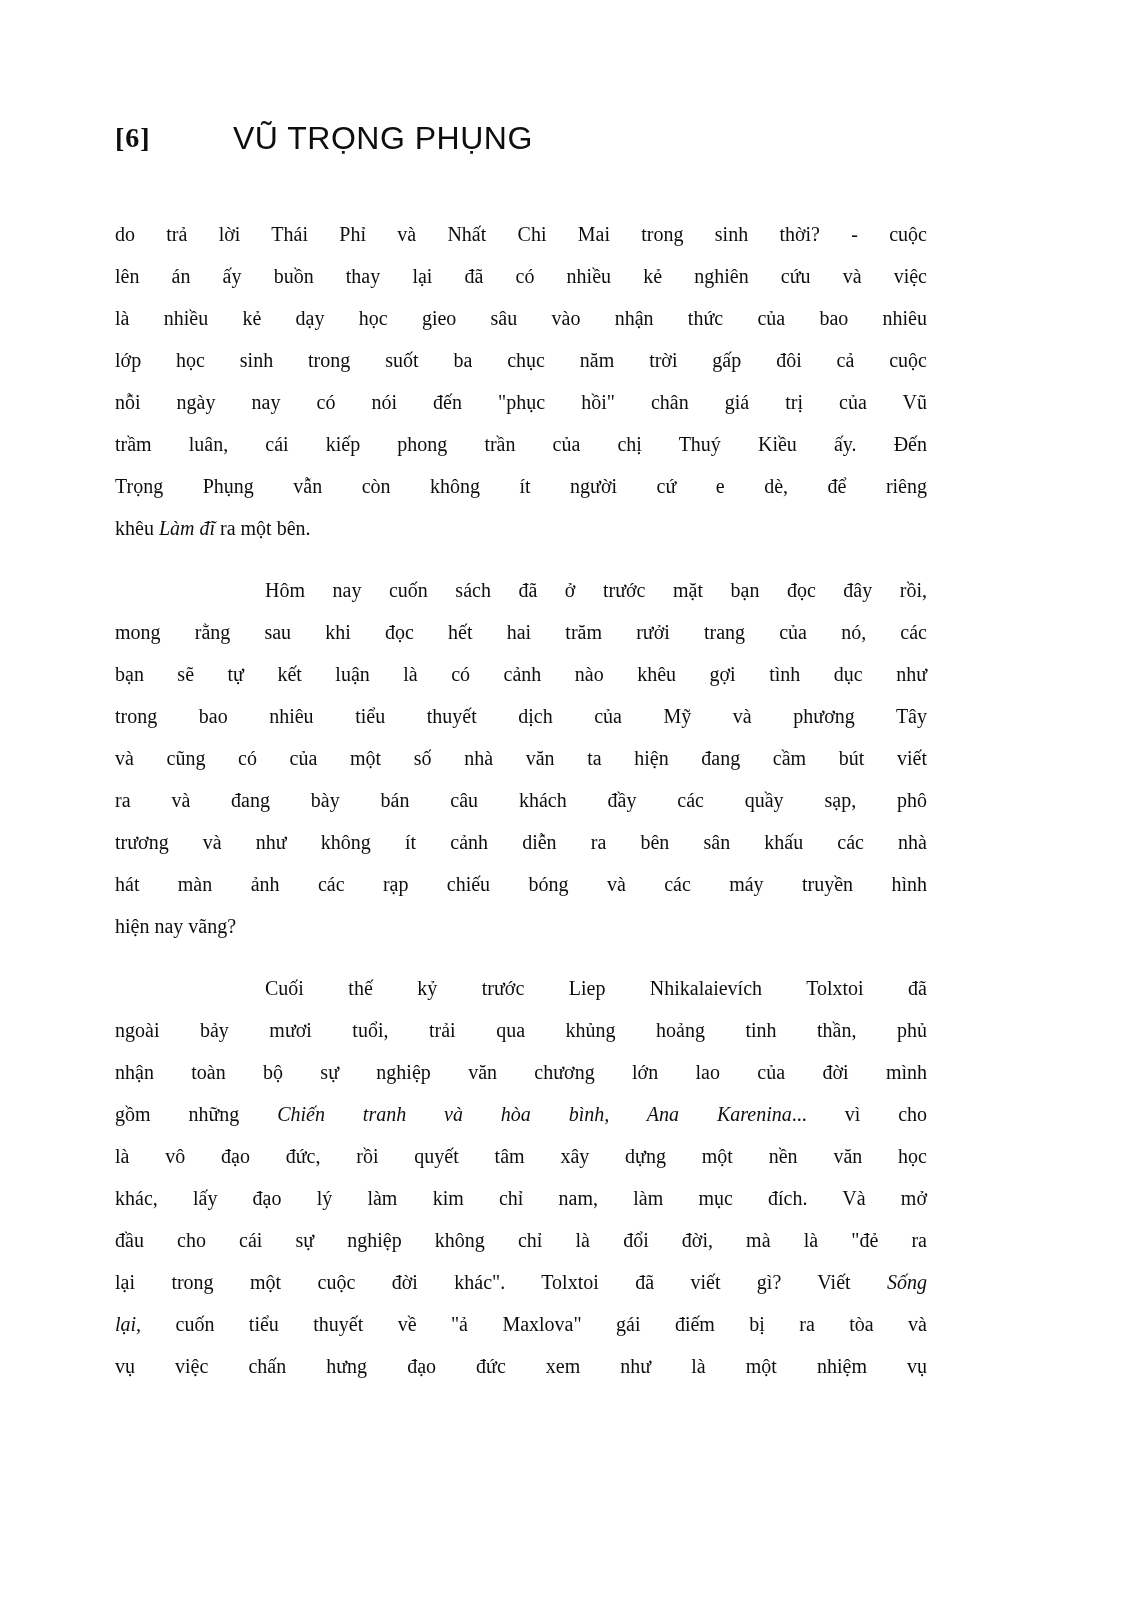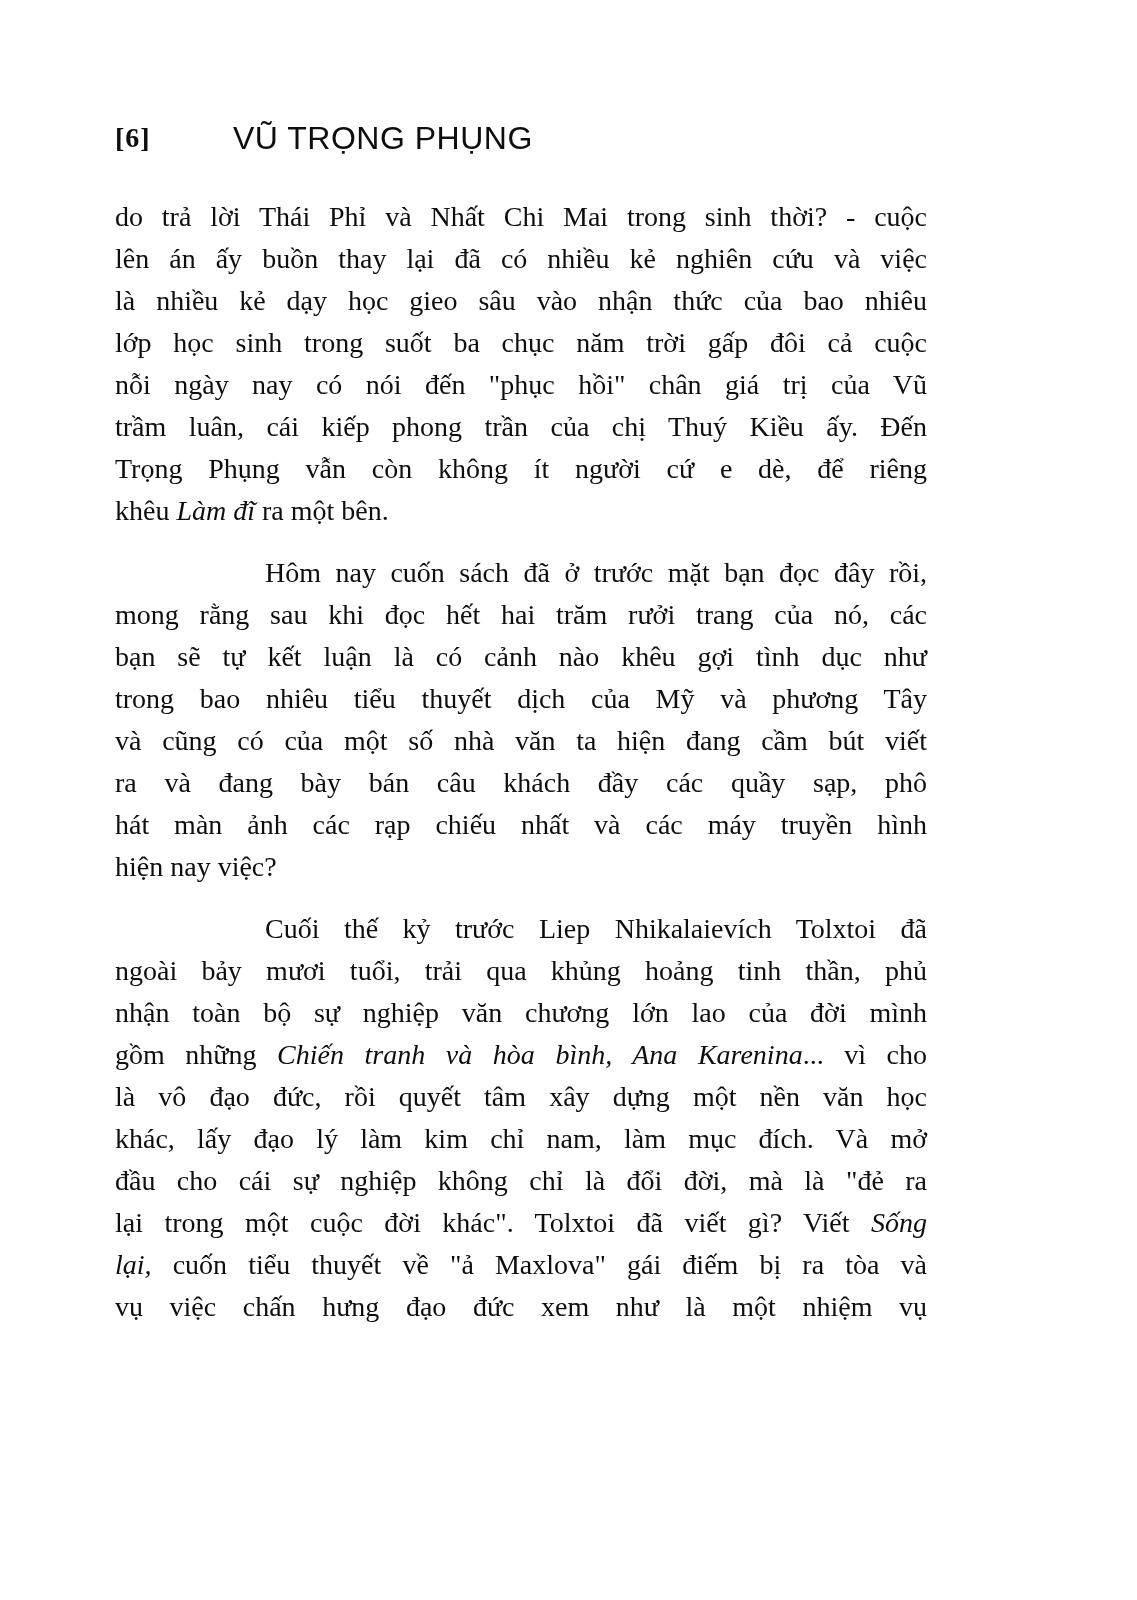--- a/index.html
+++ b/index.html
@@ -38,23 +38,23 @@
     left: 118px;
     top: 0;
     font-family: "Liberation Sans", "DejaVu Sans", sans-serif;
     font-size: 32px;
     line-height: 34px;
     letter-spacing: 0.5px;
   }
   .text-body {
     position: absolute;
     left: 115px;
-    top: 196px;
+    top: 213px;
     width: 812px;
-    font-size: 28px;
+    font-size: 20px;
   }
   .paragraph { margin: 0 0 20px 0; }
   .paragraph:last-child { margin-bottom: 15px; }
   .line {
     height: 42px;
     line-height: 42px;
     text-align: justify;
     overflow: visible;
     white-space: normal;
   }
@@ -81,22 +81,23 @@
         <div class="line just"><span>Trọng Phụng vẫn còn không ít người cứ e dè, để riêng</span></div>
         <div class="line"><span>khêu </span><em>Làm đĩ</em><span> ra một bên.</span></div>
       </div>
       <div class="paragraph">
         <div class="line just indent"><span>Hôm nay cuốn sách đã ở trước mặt bạn đọc đây rồi,</span></div>
         <div class="line just"><span>mong rằng sau khi đọc hết hai trăm rưởi trang của nó, các</span></div>
         <div class="line just"><span>bạn sẽ tự kết luận là có cảnh nào khêu gợi tình dục như</span></div>
         <div class="line just"><span>trong bao nhiêu tiểu thuyết dịch của Mỹ và phương Tây</span></div>
         <div class="line just"><span>và cũng có của một số nhà văn ta hiện đang cầm bút viết</span></div>
         <div class="line just"><span>ra và đang bày bán câu khách đầy các quầy sạp, phô</span></div>
-        <div class="line just"><span>hát màn ảnh các rạp chiếu nhất và các máy truyền hình</span></div>
-        <div class="line"><span>hiện nay việc?</span></div>
+        <div class="line just"><span>trương và như không ít cảnh diễn ra bên sân khấu các nhà</span></div>
+        <div class="line just"><span>hát màn ảnh các rạp chiếu bóng và các máy truyền hình</span></div>
+        <div class="line"><span>hiện nay vãng?</span></div>
       </div>
       <div class="paragraph">
         <div class="line just indent"><span>Cuối thế kỷ trước Liep Nhikalaievích Tolxtoi đã</span></div>
         <div class="line just"><span>ngoài bảy mươi tuổi, trải qua khủng hoảng tinh thần, phủ</span></div>
         <div class="line just"><span>nhận toàn bộ sự nghiệp văn chương lớn lao của đời mình</span></div>
         <div class="line just"><span>gồm những </span><em>Chiến tranh và hòa bình, Ana Karenina</em><span>... vì cho</span></div>
         <div class="line just"><span>là vô đạo đức, rồi quyết tâm xây dựng một nền văn học</span></div>
         <div class="line just"><span>khác, lấy đạo lý làm kim chỉ nam, làm mục đích. Và mở</span></div>
         <div class="line just"><span>đầu cho cái sự nghiệp không chỉ là đổi đời, mà là "đẻ ra</span></div>
         <div class="line just"><span>lại trong một cuộc đời khác". Tolxtoi đã viết gì? Viết </span><em>Sống</em></div>

